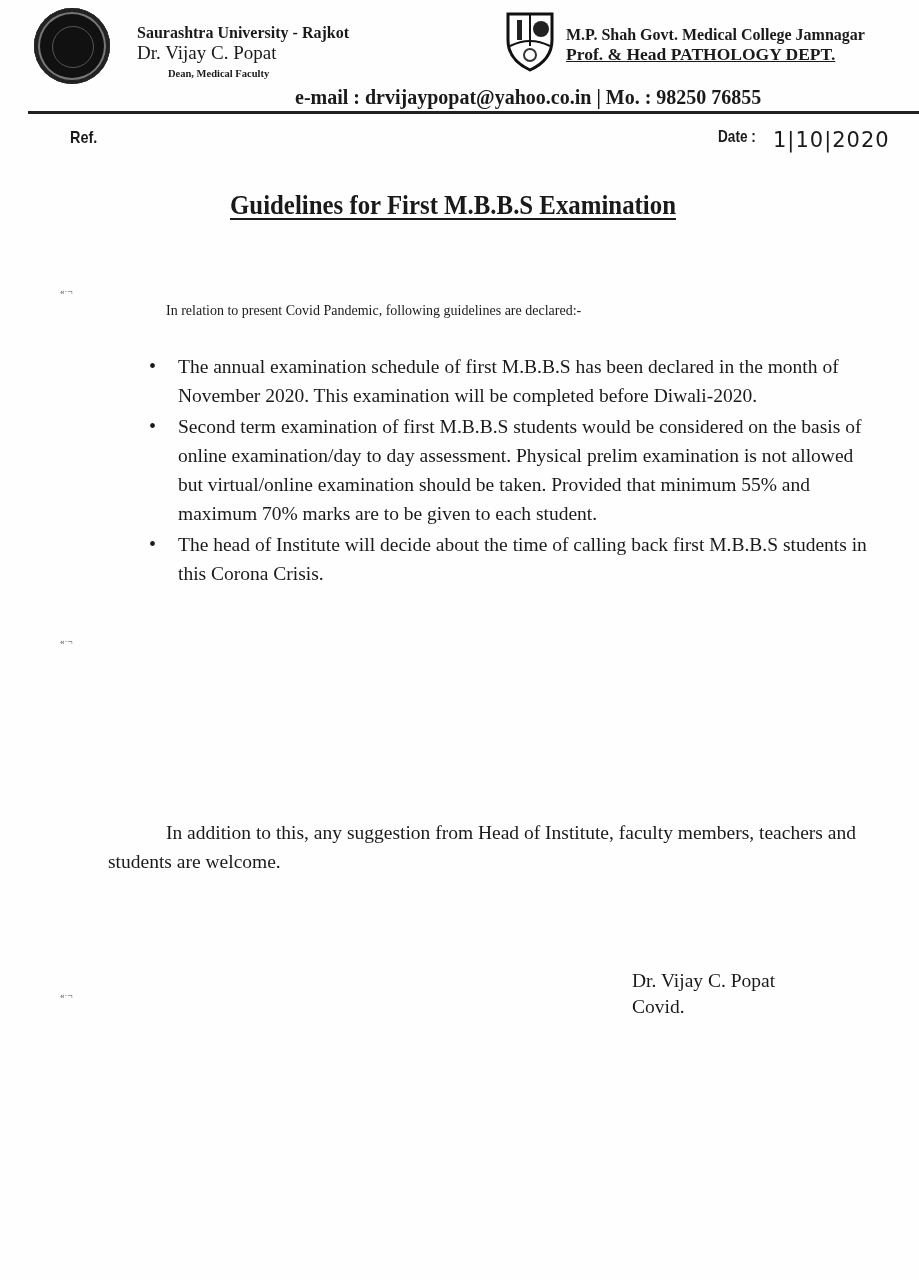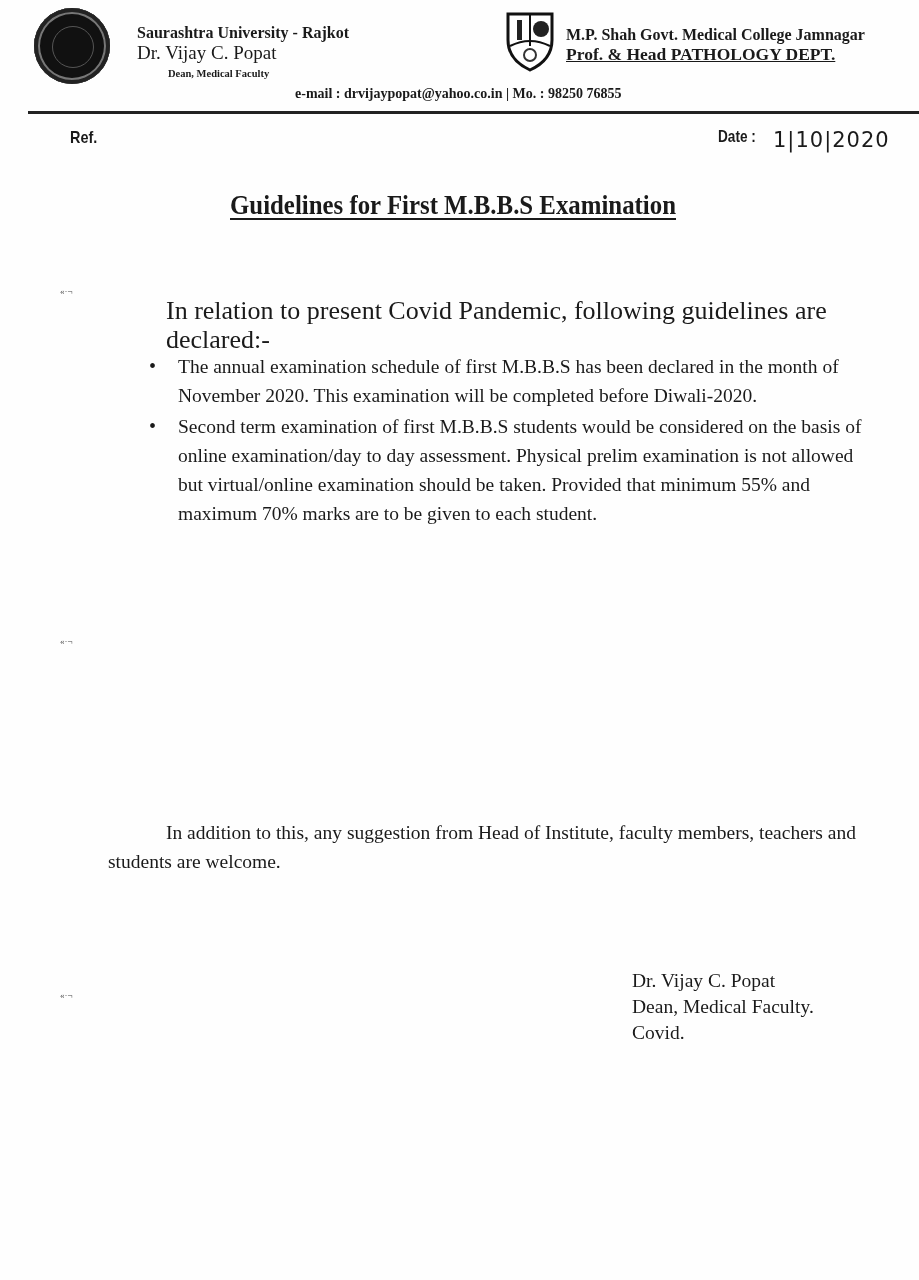--- a/index.html
+++ b/index.html
@@ -9,29 +9,29 @@
   .seal { left:34px; top:8px; width:76px; height:76px; border-radius:50%; background:#111;
           box-shadow: inset 0 0 0 4px #222, inset 0 0 0 6px #777, inset 0 0 0 8px #111; }
   .seal::after { content:""; position:absolute; left:18px; top:18px; width:40px; height:40px; border-radius:50%;
           border:1px solid #555; }
   .h-left1 { left:137px; top:24px; font-weight:bold; font-size:16px; }
   .h-left2 { left:137px; top:42px; font-size:19px; }
   .h-left3 { left:168px; top:68px; font-weight:bold; font-size:10.5px;text-align:right; }
   .crest { left:504px; top:10px; width:52px; height:62px; }
   .h-right1 { left:566px; top:26px; font-weight:bold; font-size:16px; }
   .h-right2 { left:566px; top:44px; font-weight:bold; font-size:17.5px;text-decoration:underline; }
-  .contact { left:295px; top:86px; font-weight:bold; font-size:14px; }
+  .contact { left:295px; top:86px; font-weight:bold; font-size:20px; }
   .rule { left:28px; top:111px; width:892px; height:3px; background:#222; }
   .ref { left:70px; top:128px; font-weight:bold; font-size:17px; font-family:"Liberation Sans", sans-serif; transform:scaleX(0.85); transform-origin:left; }
   .date-label { left:718px; top:128px; font-weight:bold; font-size:16px; font-family:"Liberation Sans", sans-serif; transform:scaleX(0.85); transform-origin:left;}
   .date-val { left:773px; top:128px; font-size:21px; font-family:"DejaVu Sans", sans-serif; letter-spacing:1px;text-align:right; }
   .title { left:230px; top:190px; font-weight:bold; font-size:27px; text-decoration:underline;
            text-underline-offset:4px; transform:scaleX(0.92); transform-origin:left; }
   .mark { font-size:9px; color:#444; left:60px; }
-  .body-text { font-size:26px; line-height:29px; }
+  .body-text { font-size:14px; line-height:29px; }
   .intro { left:166px; top:296px; }
   ul.bullets { position:absolute; left:166px; top:340px; width:700px; margin:12px; padding:0; list-style:none; }
   ul.bullets li { position:relative; font-size:19.5px; line-height:29px; margin-bottom:2px; }
   ul.bullets li::before { content:"\2022"; position:absolute; left:-29px; top:0; font-size:20px; }
   .closing { left:108px; top:818px; width:760px; font-size:19.5px; line-height:29px; text-indent:58px; }
   .sig { left:632px; top:968px; font-size:19.5px; line-height:26px; }
 </style>
 </head>
 <body>
 
@@ -62,21 +62,21 @@
 
 <div class="abs mark" style="top:286px">«·¬</div>
 <div class="abs mark" style="top:636px">«·¬</div>
 <div class="abs mark" style="top:990px">«·¬</div>
 
 <div class="abs body-text intro">In relation to present Covid Pandemic, following guidelines are declared:-</div>
 
 <ul class="bullets">
   <li>The annual examination schedule of first M.B.B.S has been declared in the month of November 2020. This examination will be completed before Diwali-2020.</li>
   <li>Second term examination of first M.B.B.S students would be considered on the basis of online examination/day to day assessment. Physical prelim examination is not allowed but virtual/online examination should be taken. Provided that minimum 55% and maximum 70% marks are to be given to each student.</li>
+  <li>The head of Institute will decide about the time of calling back first M.B.B.S students in this Corona Crisis.</li>
 </ul>
 
 <div class="abs closing">In addition to this, any suggestion from Head of Institute, faculty members, teachers and students are welcome.</div>
 
 <div class="abs sig">
   <div>Dr. Vijay C. Popat</div>
-  <div>Dean, Medical Faculty.</div>
   <div>Covid.</div>
 </div>
 
 </body></html>

